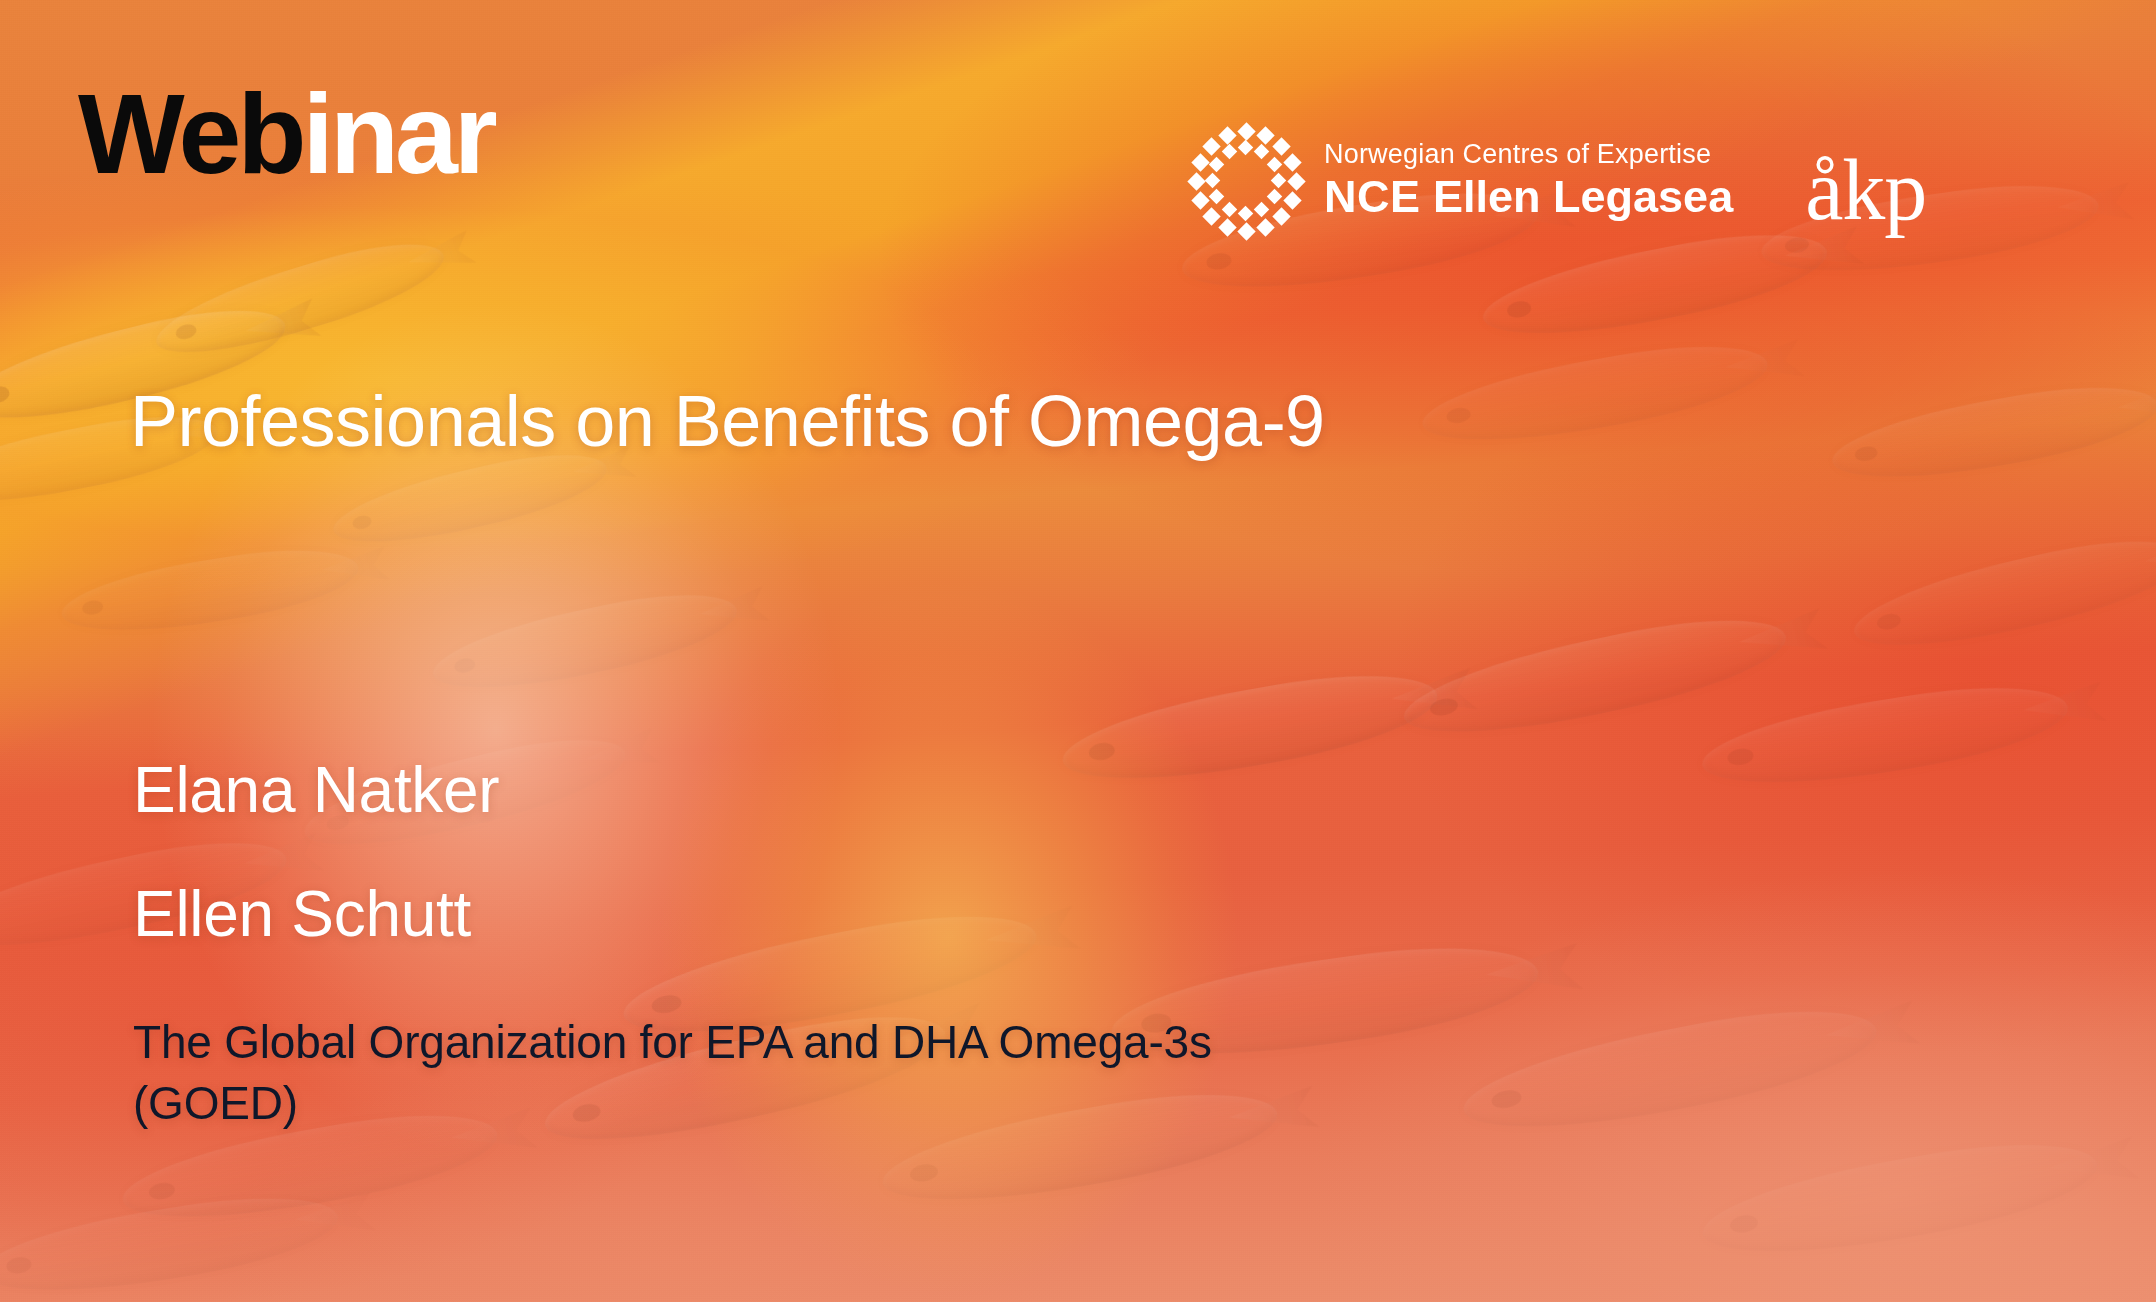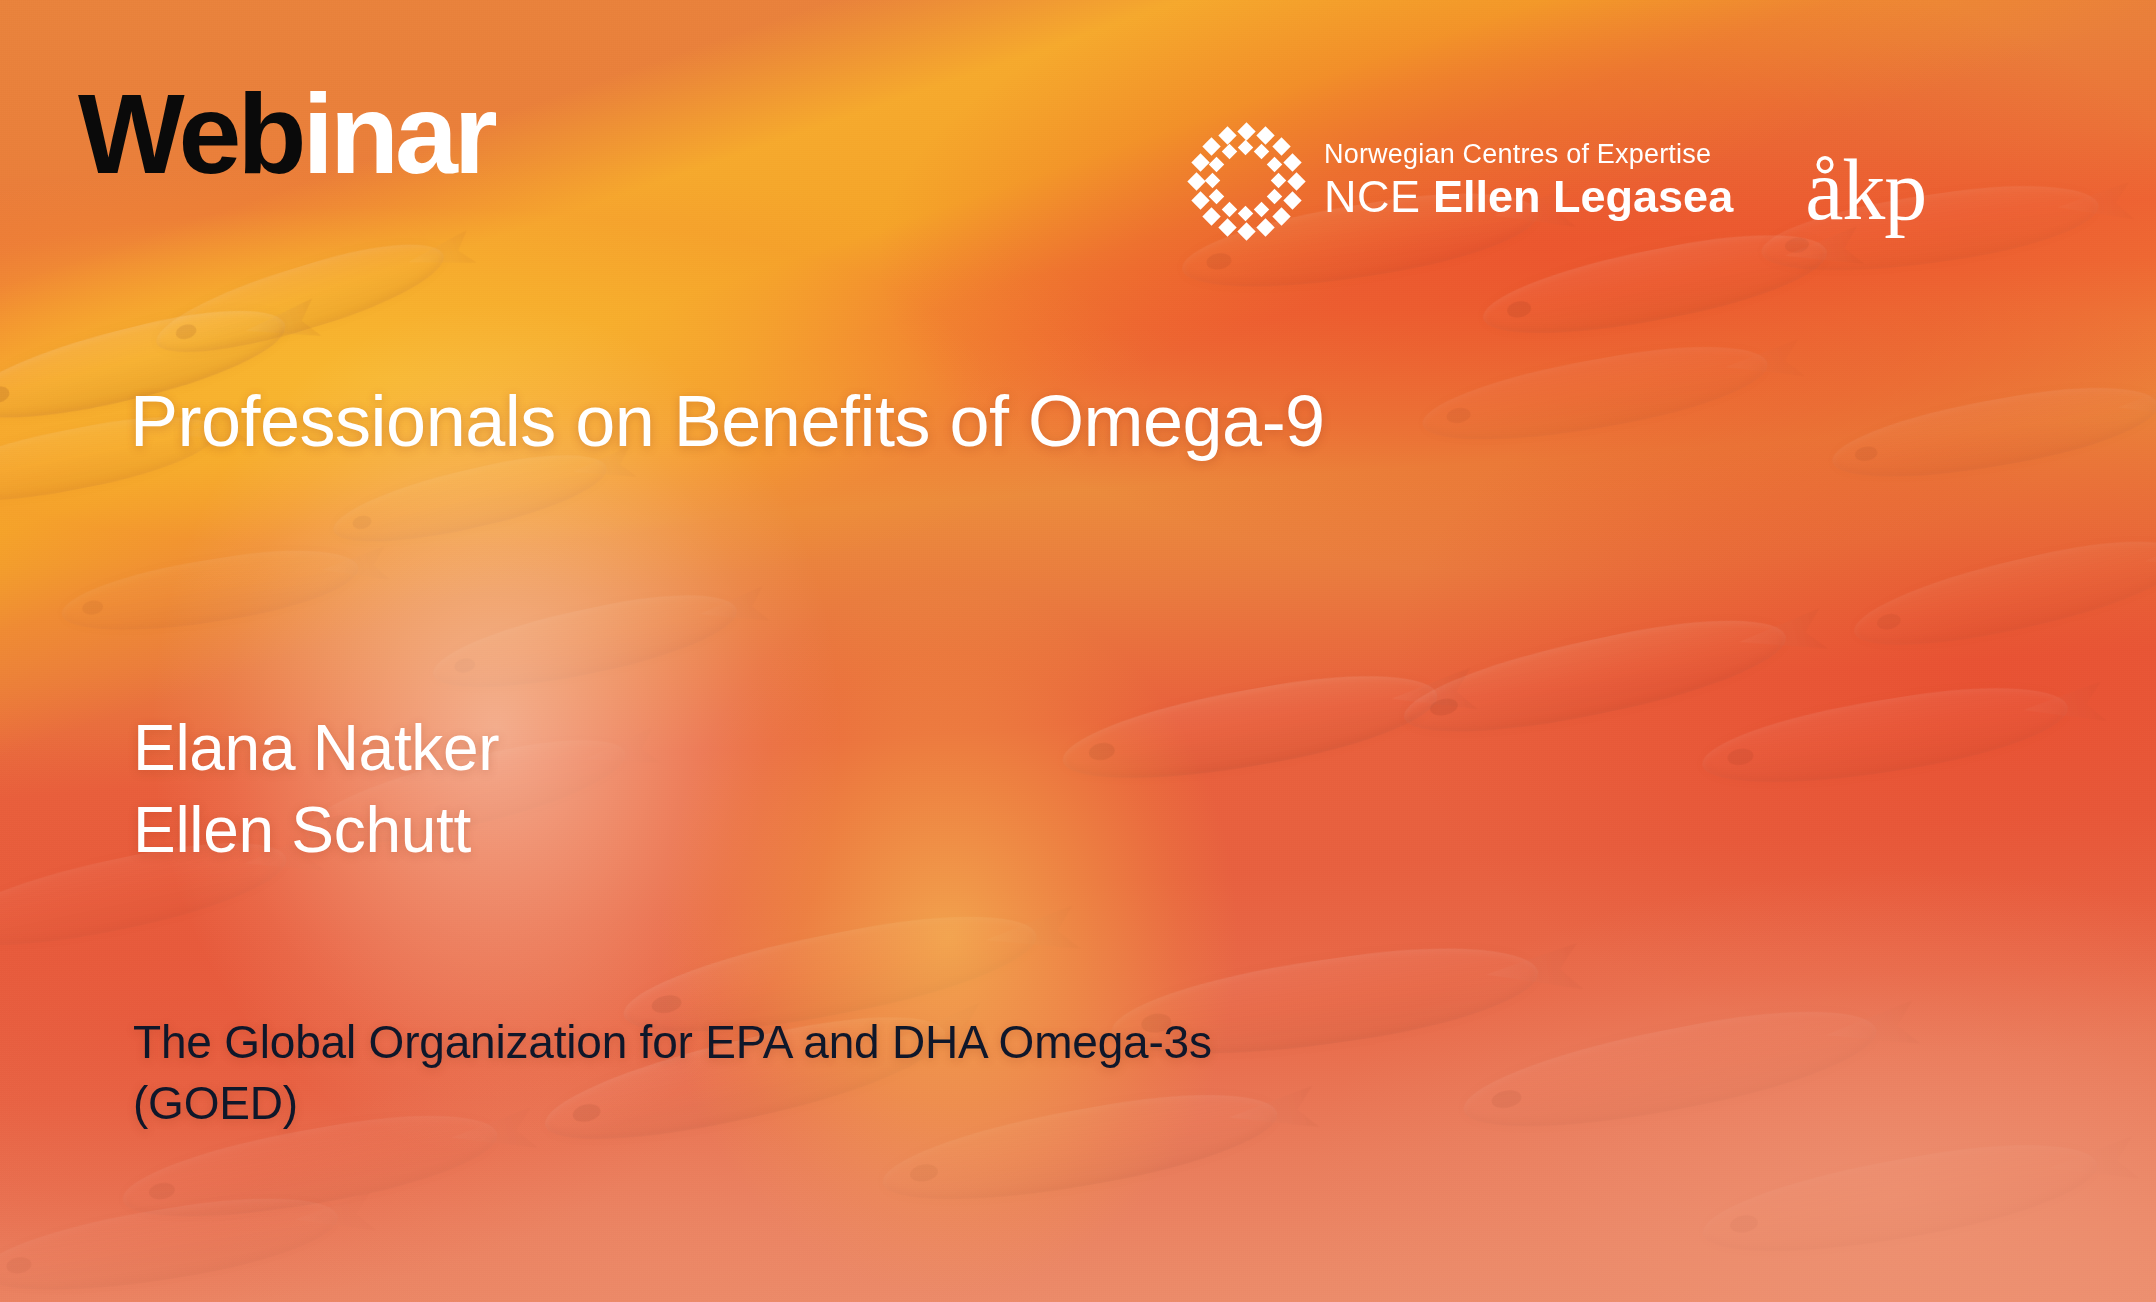--- a/index.html
+++ b/index.html
@@ -195,21 +195,21 @@
     white-space:nowrap;
   }
   .nce-bottom {
     color:#ffffff;
     font-family:"Liberation Sans", sans-serif;
     font-size:45px;
     line-height:1.12;
     white-space:nowrap;
     margin-top:2px;
   }
-  .nce-bottom .nce-abbr { font-weight:normal; letter-spacing:0.5px; }
+  .nce-bottom .nce-abbr { font-weight:bold; letter-spacing:0.5px; }
   .nce-bottom .nce-name { font-weight:bold; }
 
   
   .akp {
     color:#ffffff;
     font-family:"Liberation Serif", serif;
     font-size:86px;
     line-height:1;
     letter-spacing:-1px;
     white-space:nowrap;
@@ -235,21 +235,21 @@
   .presenters {
     position:absolute;
     left:133px; top:708px;
     color:#ffffff;
     font-family:"Liberation Sans", sans-serif;
     font-size:64px;
     line-height:1.28;
     letter-spacing:-0.3px;
     text-shadow:0 2px 10px rgba(150,55,25,0.26);
   }
-  .presenters div { white-space:nowrap; }
+  .presenters div { white-space:nowrap;margin-top:42px; }
 
   
   .org {
     position:absolute;
     left:133px; top:1012px;
     color:#0f172a;
     font-family:"Liberation Sans", sans-serif;
     font-size:46px;
     line-height:1.33;
     letter-spacing:-0.2px;

